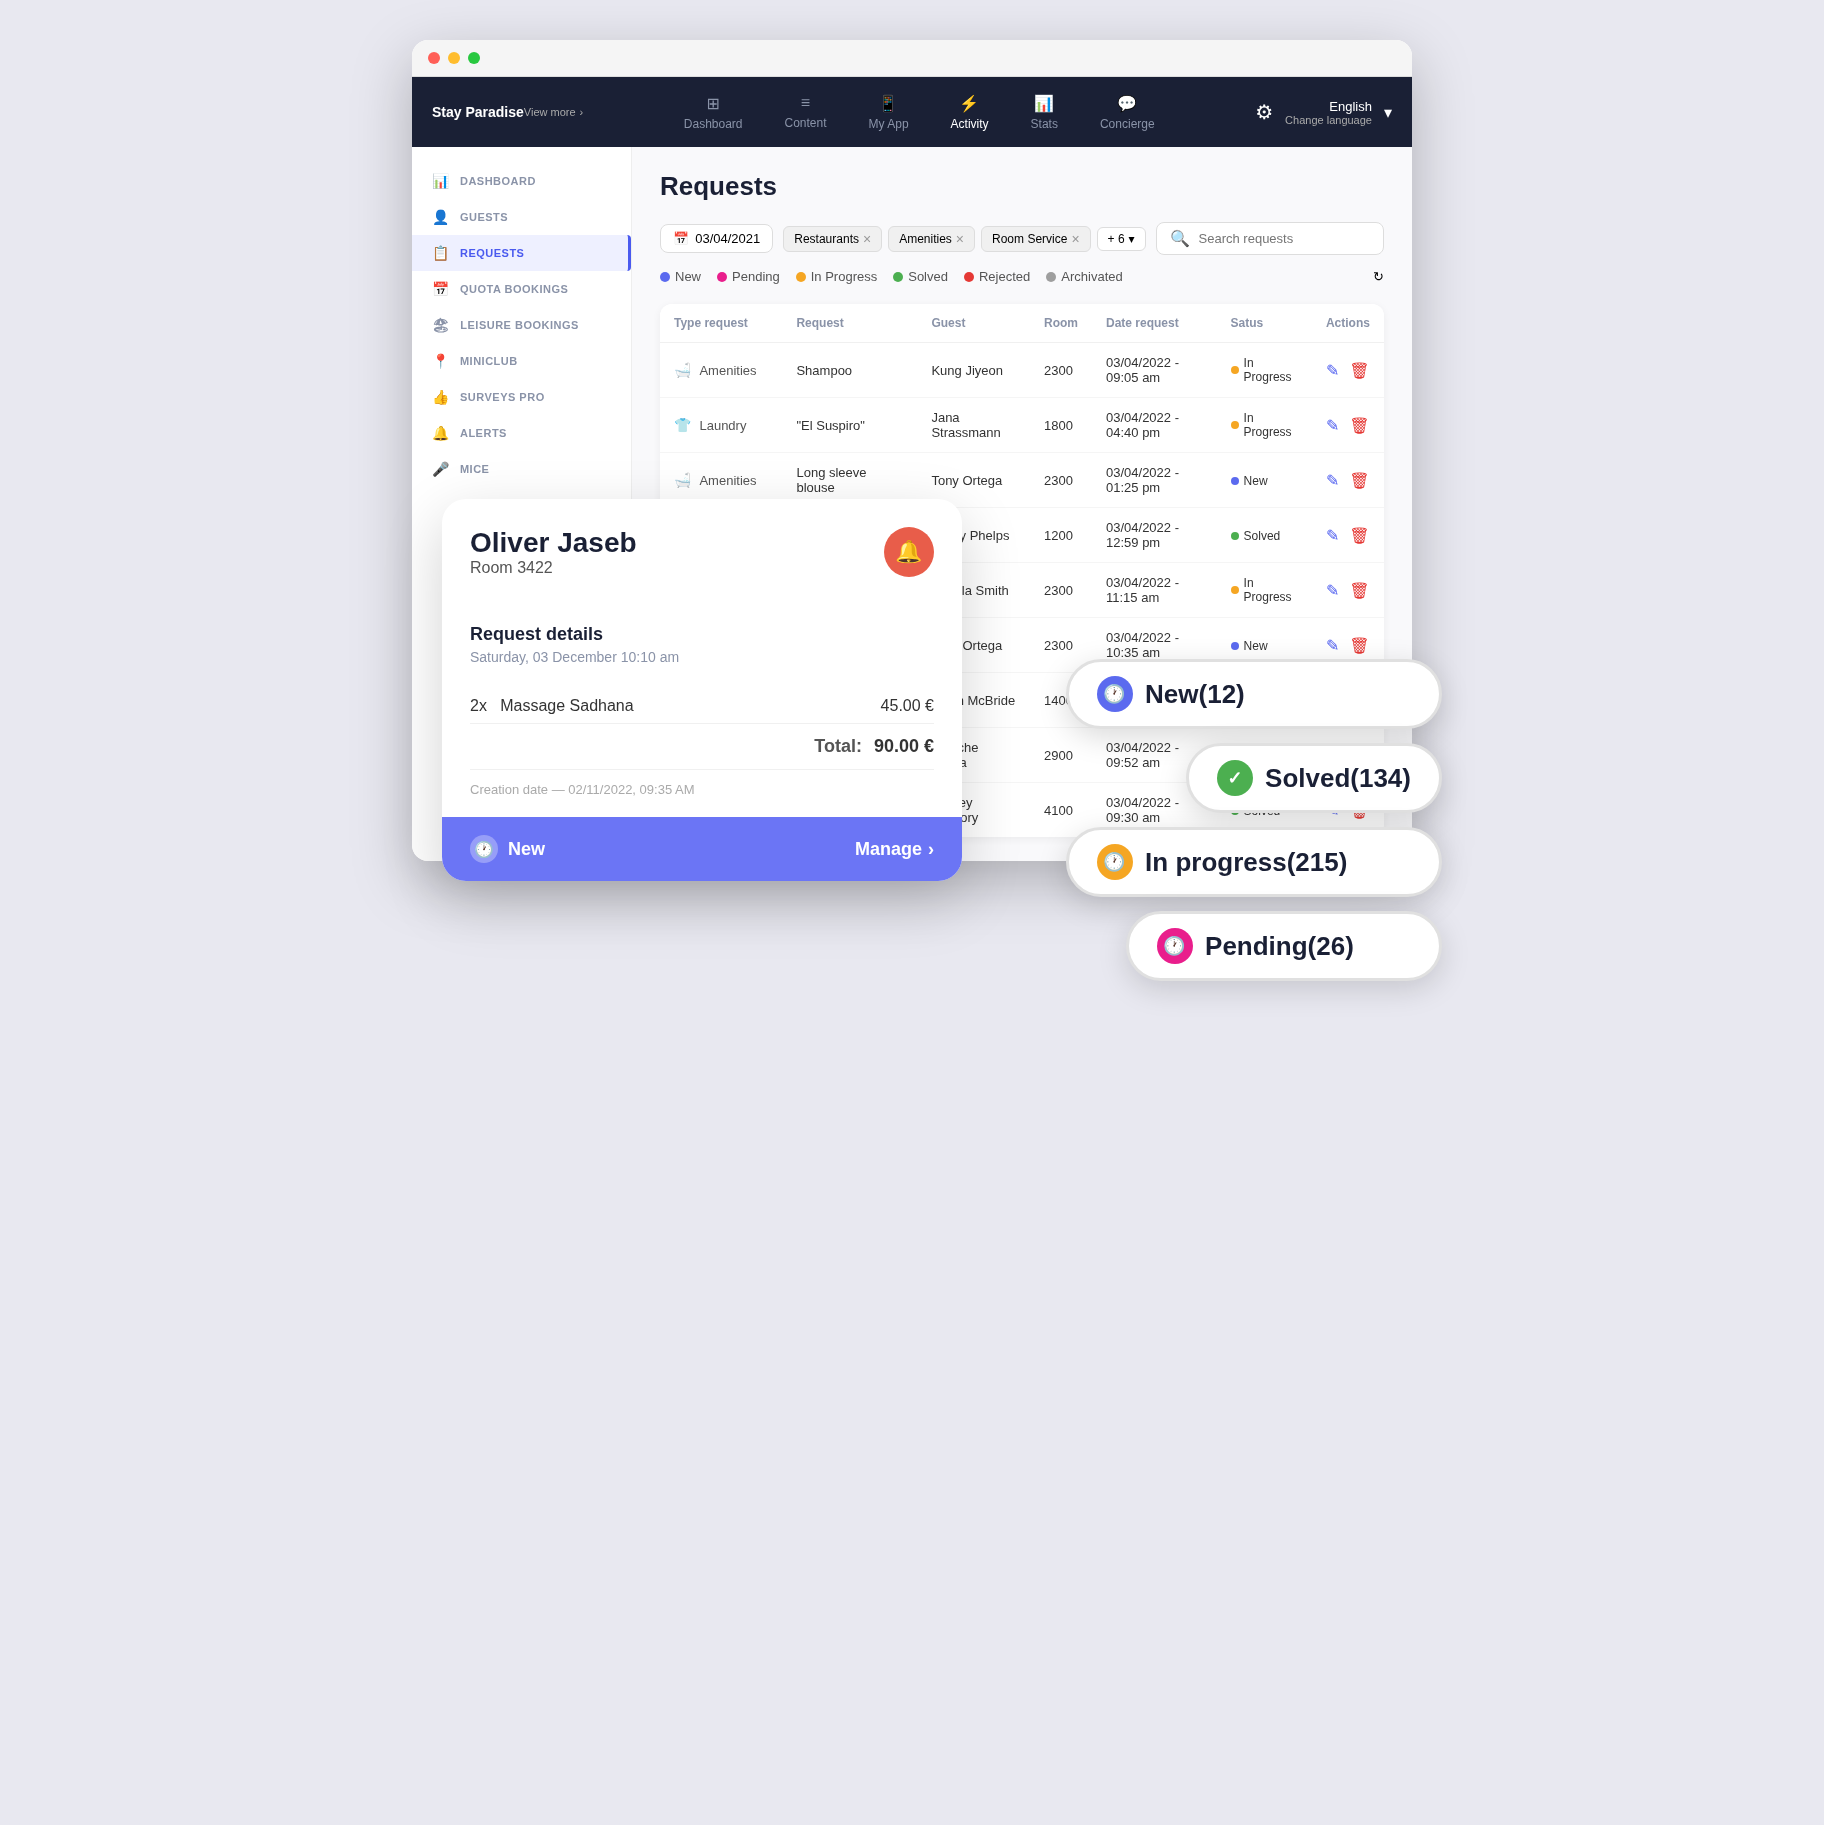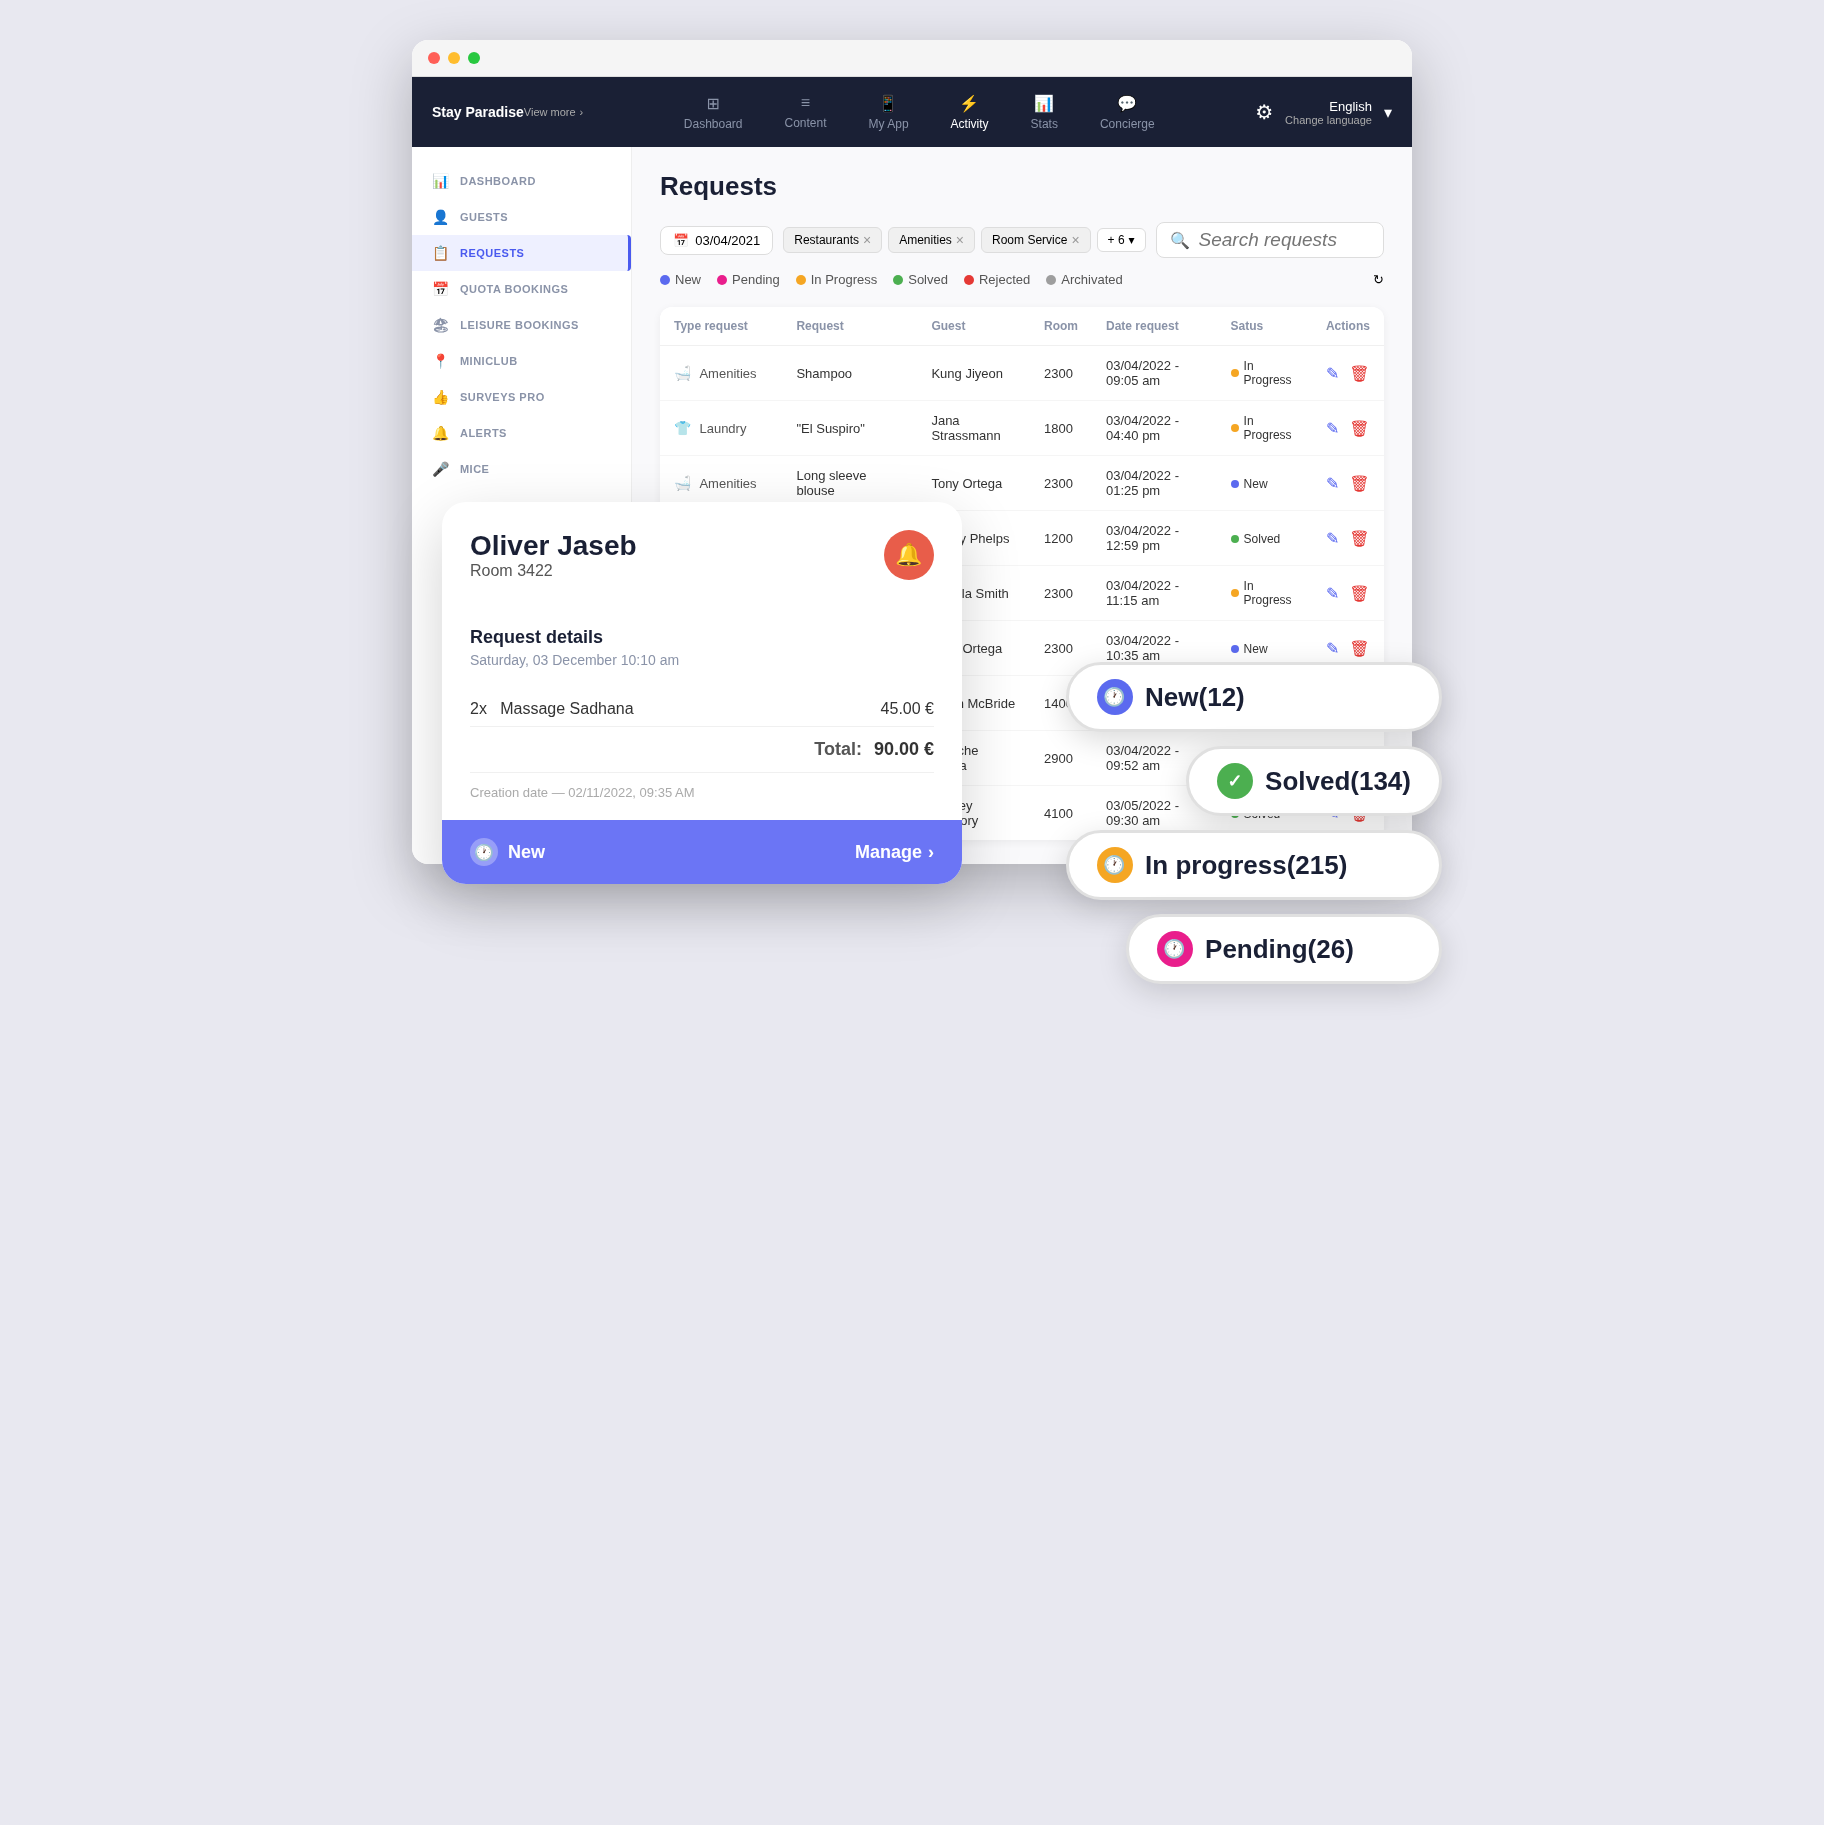--- a/index.html
+++ b/index.html
@@ -200,25 +200,24 @@
       gap: 8px;
       border: 1px solid #ddd;
       border-radius: 8px;
       padding: 6px 14px;
       background: #fff;
       flex: 1;
     }
     .search-box input {
       border: none;
       outline: none;
-      font-size: 19px;
+      font-size: 13px;
       color: #555;
       background: transparent;
       width: 100%;
-      font-style: italic;
     }
 
     
     .status-pills {
       display: flex;
       align-items: center;
       gap: 16px;
       margin-bottom: 20px;
       font-size: 13px;
     }
@@ -826,21 +825,21 @@
               <tr>
     <td>
       <div class="type-cell">
         <span class="type-icon">📋</span>
         <span></span>
       </div>
     </td>
     <td></td>
     <td>Harvey Gregory</td>
     <td>4100</td>
-    <td>03/05/2022 - 09:30 am</td>
+    <td>03/04/2022 - 09:30 am</td>
     <td>
       <span class="status-badge">
         <span class="dot" style="background:#4caf50;"></span>
         <span>Solved</span>
       </span>
     </td>
     <td>
       <div class="actions-cell">
         <span class="action-btn">✎</span>
         <span class="action-btn delete">🗑</span>

